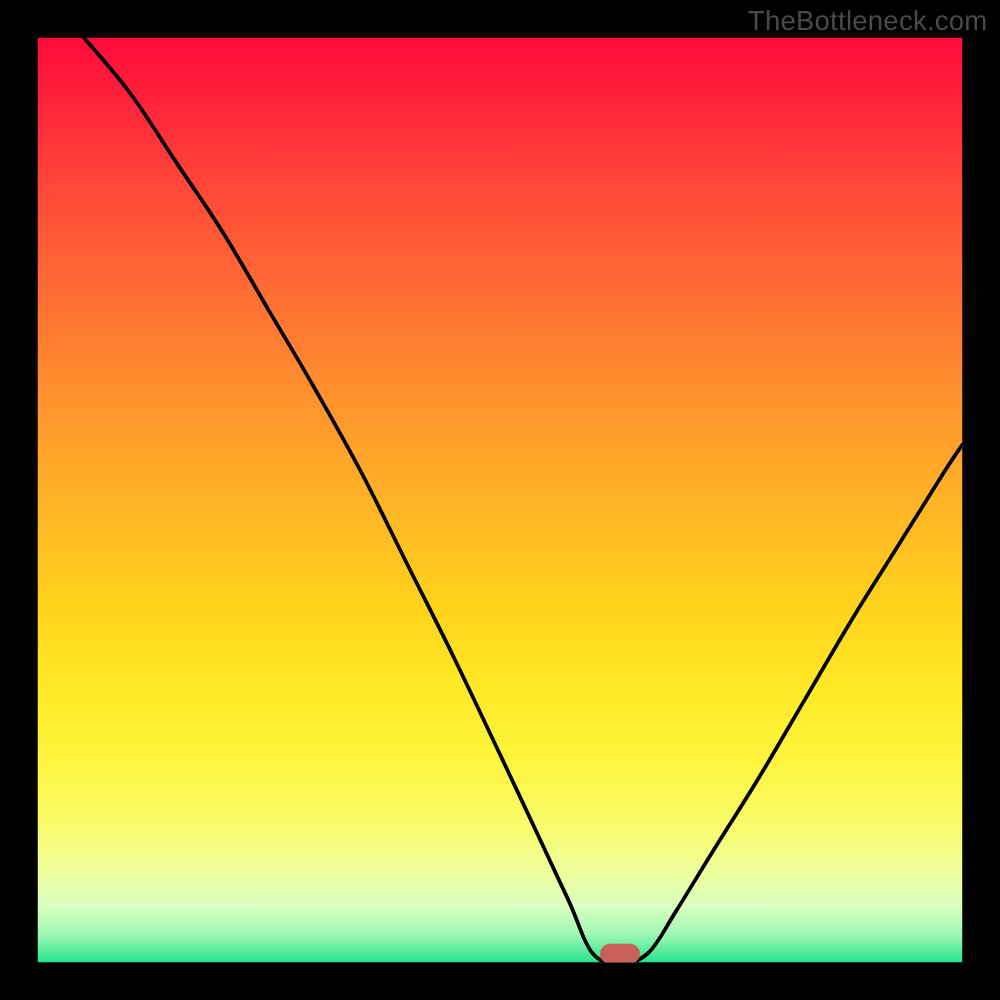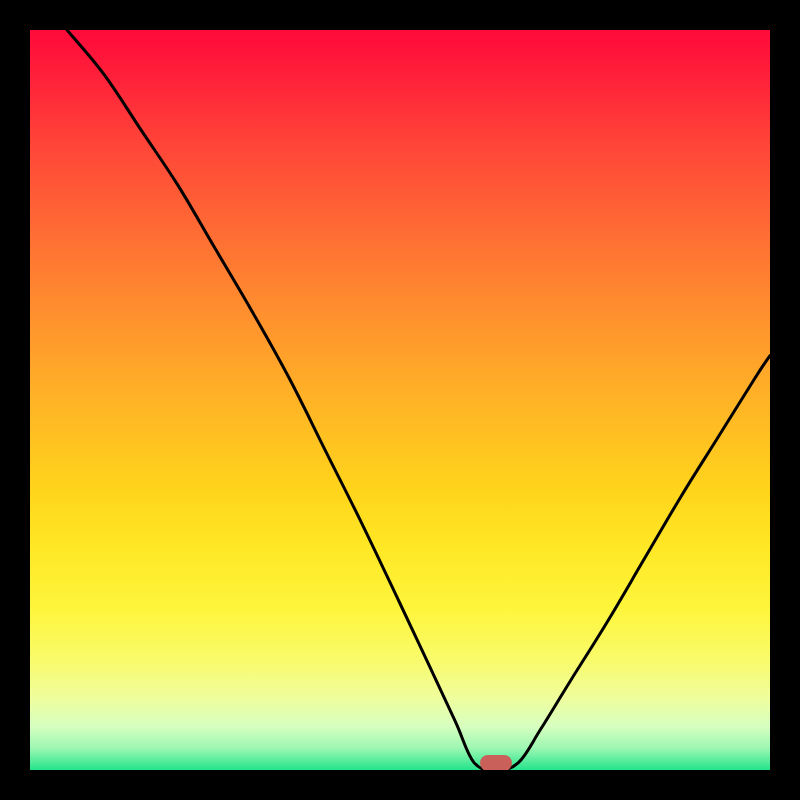--- a/index.html
+++ b/index.html
@@ -72,20 +72,21 @@
     background: #c96059;
     z-index: 12;
     transform: translate(-50%, -50%);
   }
 </style>
 </head>
 <body>
 
 <div class="frame">
 
+  <div class="watermark">TheBottleneck.com</div>
 
   <div class="plot-area">
     <div class="gradient"></div>
 
     <svg class="curve-svg" viewBox="0 0 740 740" preserveAspectRatio="none">
       <path fill="none" stroke="#000" stroke-width="3" stroke-linejoin="round" stroke-linecap="round" d="M 37.0 0.0 C 43.7 8.0, 60.7 26.4, 74.0 44.4 C 87.3 62.4, 97.7 79.9, 111.0 99.9 C 124.3 119.9, 134.7 134.1, 148.0 155.4 C 161.3 176.7, 171.7 195.7, 185.0 218.3 C 198.3 240.9, 208.7 257.9, 222.0 281.2 C 235.3 304.5, 245.7 322.5, 259.0 347.8 C 272.3 373.1, 282.7 395.2, 296.0 421.8 C 309.3 448.4, 319.7 468.5, 333.0 495.8 C 346.3 523.1, 358.0 548.2, 370.0 573.5 C 382.0 598.8, 389.6 615.1, 399.6 636.4 C 409.6 657.7, 417.5 674.6, 425.5 691.9 C 433.5 709.2, 436.7 723.9, 444.0 732.6 C 451.3 741.3, 458.2 740.0, 466.2 740.0 C 474.2 740.0, 480.4 739.9, 488.4 732.6 C 496.4 725.3, 501.3 714.0, 510.6 699.3 C 519.9 684.6, 528.2 670.5, 540.2 651.2 C 552.2 631.9, 563.9 614.0, 577.2 592.0 C 590.5 570.0, 600.9 551.7, 614.2 529.1 C 627.5 506.5, 637.9 488.2, 651.2 466.2 C 664.5 444.2, 674.9 428.3, 688.2 407.0 C 701.5 385.7, 715.9 362.5, 725.2 347.8 C 734.5 333.1, 737.3 329.6, 740.0 325.6"></path>
     </svg>
 
     <div class="marker" style="left: 466.2px; top: 732.6px; background: rgb(201, 96, 89);"></div>
   </div>

